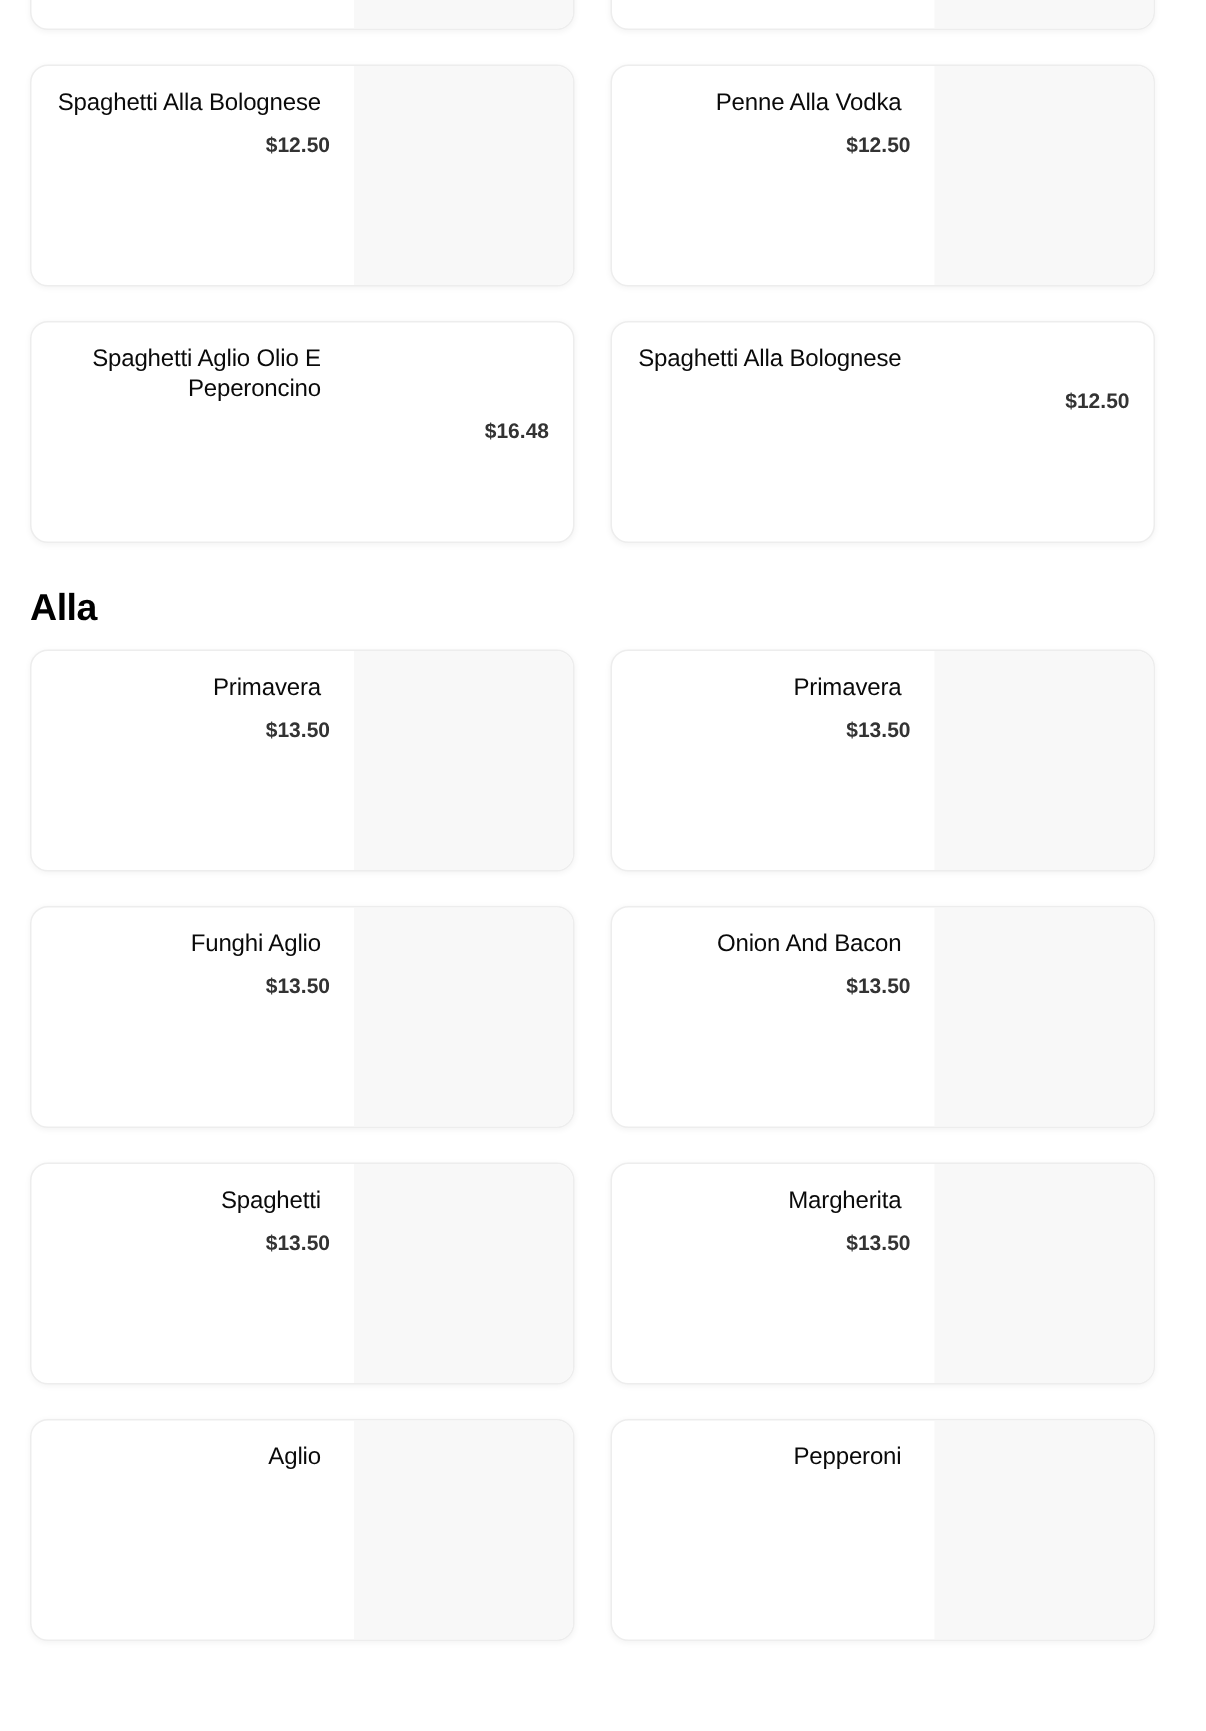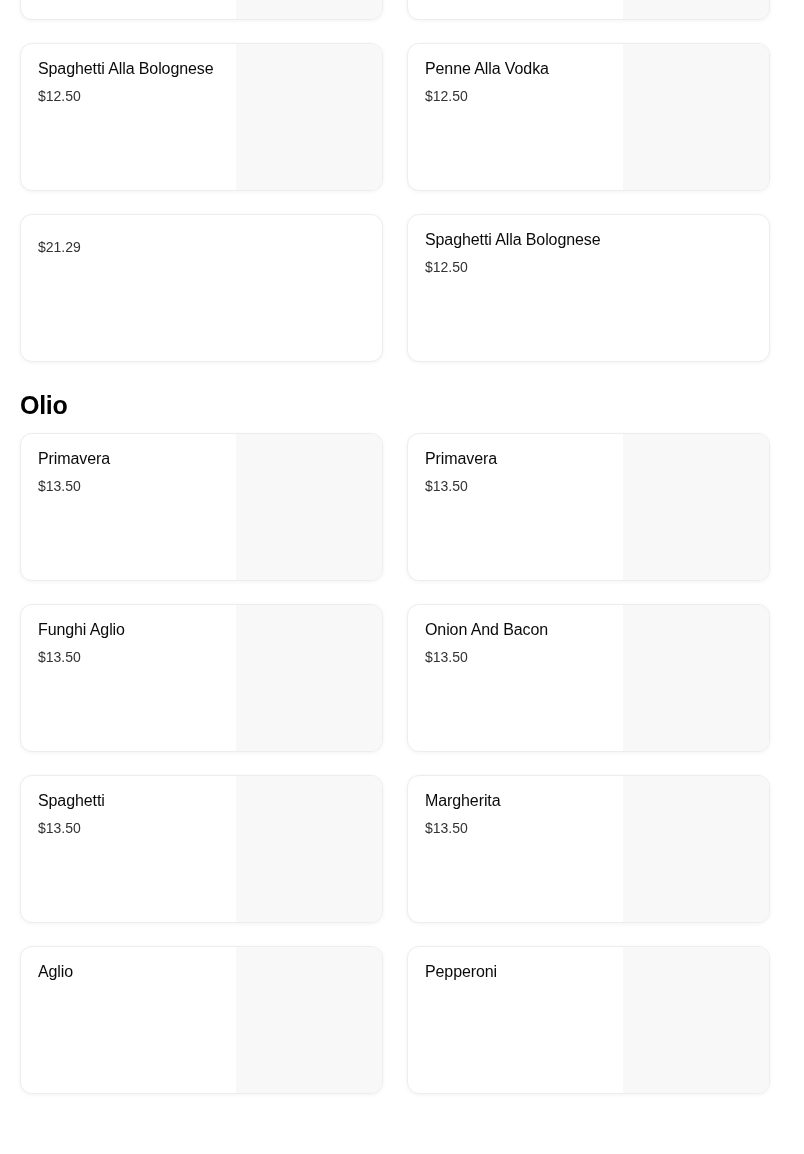--- a/index.html
+++ b/index.html
@@ -32,35 +32,36 @@
     border-radius: 12px;
     box-shadow: 0 1px 4px rgba(0,0,0,0.05);
     display: flex;
     overflow: hidden;
     cursor: pointer;
   }
   .card-info {
     flex: 1 1 auto;
     min-width: 0;
     padding: 15px 16px 15px 17px;
+    text-align: right;
   }
   .card-title {
     margin: 0;
     max-width: 176px;
     font-size: 16px;
     line-height: 20px;
     font-weight: 500;
     color: #0a0a0a;
     letter-spacing: -0.1px;
   }
   .card-price {
     margin: 9px 0 0 0;
     font-size: 14px;
     line-height: 16px;
-    font-weight: 400;
+    font-weight: 700;
     color: #333333;
   }
   .card-img {
     flex: 0 0 146px;
     width: 146px;
     background: #f8f8f8;
   }
   .section-heading {
     margin: 28px 0 13px 0;
     font-size: 25px;
@@ -106,36 +107,37 @@
         <div class="card-info">
           <h3 class="card-title">Penne Alla Vodka</h3>
           <p class="card-price">$12.50</p>
         </div>
         <div class="card-img"></div>
       </article>
 
 
       <article class="card">
         <div class="card-info">
-          <p class="card-price">$21.29</p>
+          <h3 class="card-title">Spaghetti Aglio Olio E Peperoncino</h3>
+          <p class="card-price">$16.48</p>
         </div>
       </article>
 
       <article class="card">
         <div class="card-info">
           <h3 class="card-title">Spaghetti Alla Bolognese</h3>
           <p class="card-price">$12.50</p>
         </div>
       </article>
 
     </div>
   </section>
 
   <section>
-    <h2 class="section-heading">Olio</h2>
+    <h2 class="section-heading">Alla</h2>
     <div class="grid">
 
       <article class="card">
         <div class="card-info">
           <h3 class="card-title">Primavera</h3>
           <p class="card-price">$13.50</p>
         </div>
         <div class="card-img"></div>
       </article>
 

